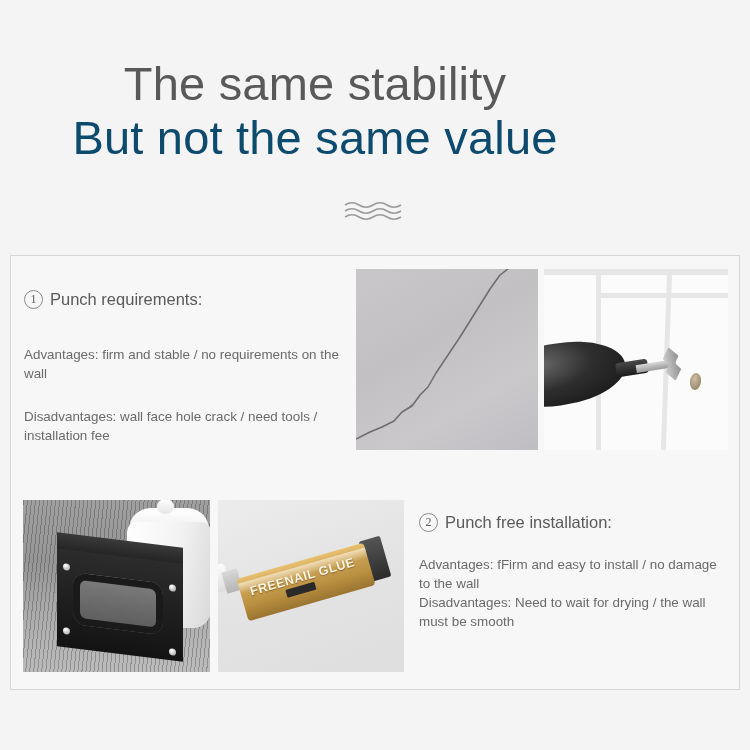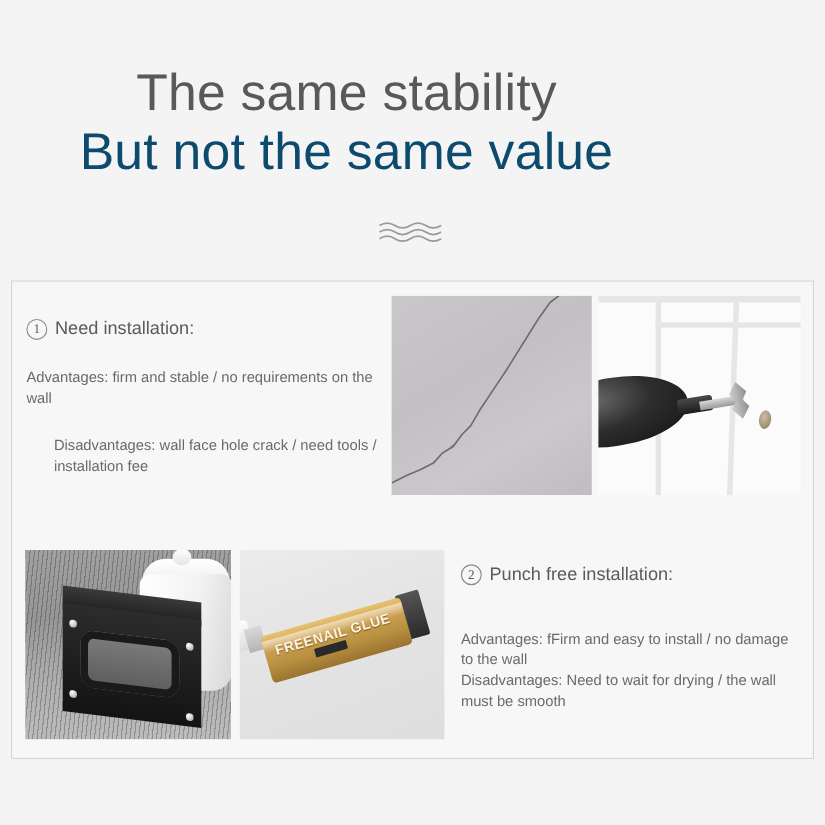--- a/index.html
+++ b/index.html
@@ -43,23 +43,23 @@
   .num-circle {
     display: inline-flex; align-items: center; justify-content: center;
     width: 19px; height: 19px; min-width: 19px;
     border: 1.3px solid #8a8a8a; border-radius: 50%;
     font-size: 12px; color: #5a5a5a; line-height: 1;
     font-family: "Liberation Serif", serif;
   }
   .para {
     font-size: 13.4px; color: #6a6a6a; line-height: 19px;
   }
-  .row1-text .para.adv { margin-top: 23px; }
-  .row1-text .para.dis { margin-top: 24px; margin-left: 25px; }
-  .row2-text .para.adv { margin-top: 38px; }
+  .row1-text .para.adv { margin-top: 35px; }
+  .row1-text .para.dis { margin-top: 24px; }
+  .row2-text .para.adv { margin-top: 22px; }
   .row2-text .para.dis { }
 
   
   .photo { position: absolute; overflow: hidden; background: #ddd; }
 
   
   .ph-crack { left: 345px; top: 13px; width: 182px; height: 181px;
     background: linear-gradient(150deg,#c9c7c9 0%,#c2c0c3 40%,#cac8cb 70%,#bfbdc1 100%); }
   .crack-line { position: absolute; inset: 0; }
 
@@ -185,21 +185,21 @@
         <path d="M2 17 Q 9 12.5 16 17 T 30 17 T 44 17 T 58 17"></path>
       </g>
     </svg>
   </div>
 
   <div class="card">
 
     <div class="row1-text">
       <div class="sec-title">
         <span class="num-circle">1</span>
-        <span>Need installation:</span>
+        <span>Punch requirements:</span>
       </div>
       <div class="para adv">Advantages: firm and stable / no requirements on the wall</div>
       <div class="para dis">Disadvantages: wall face hole crack / need tools / installation fee</div>
     </div>
 
     <div class="photo ph-crack">
       <svg class="crack-line" viewBox="0 0 182 181" preserveAspectRatio="none">
         <path d="M0 170 L14 163 L26 158 L38 152 L46 143 L56 137 L64 126 L72 118 L80 104 L88 92 L96 80 L104 68 L114 52 L124 36 L134 20 L144 6 L152 0" fill="none" stroke="#6e6a6e" stroke-width="1.5" stroke-linejoin="round"></path>
         <path d="M46 143 L52 139 L58 134" fill="none" stroke="#7a767a" stroke-width="1"></path>
       </svg>

